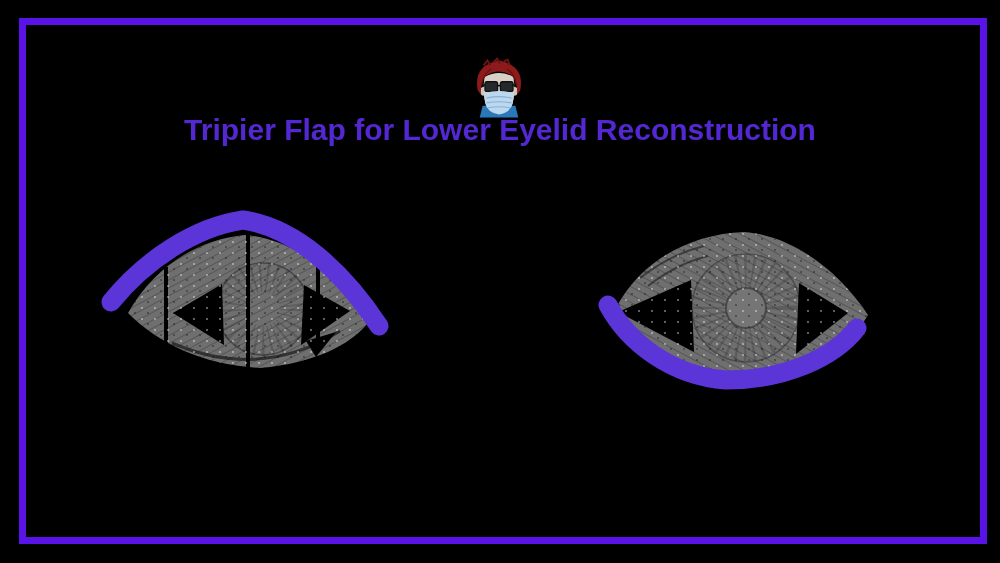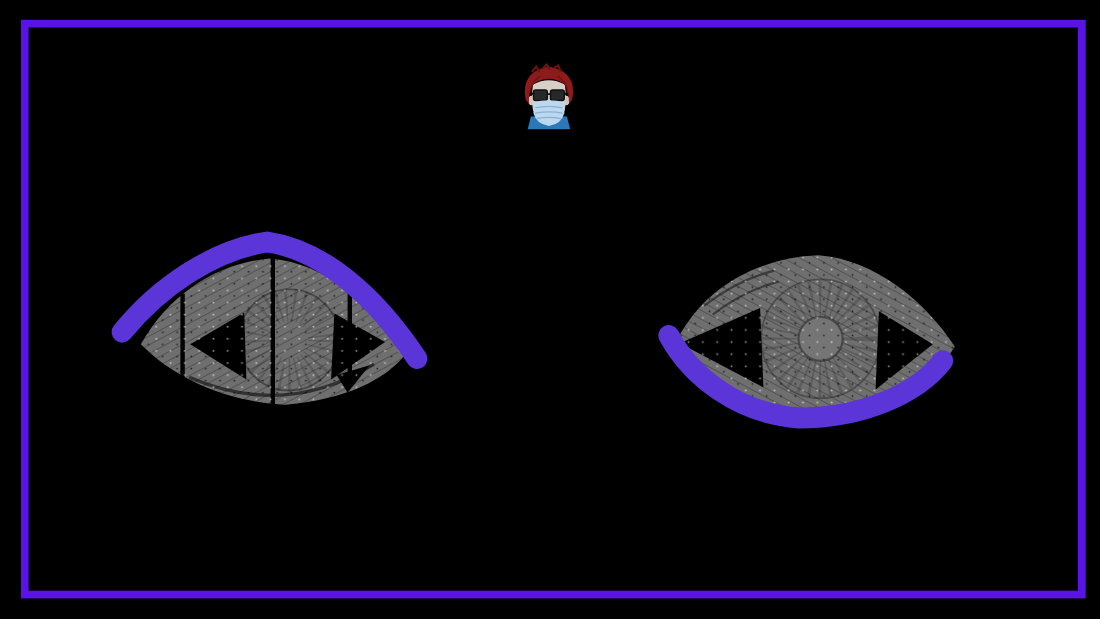--- a/index.html
+++ b/index.html
@@ -64,20 +64,21 @@
 
       <rect x="13.5" y="25" width="13" height="10" rx="2" fill="#26282a" stroke="#111" stroke-width="1.4"></rect>
       <rect x="29.5" y="25" width="13" height="10" rx="2" fill="#26282a" stroke="#111" stroke-width="1.4"></rect>
       <path d="M 26.5,29 L 29.5,29 M 13.5,28 L 10.5,30 M 42.5,28 L 45.5,30" stroke="#111" stroke-width="1.8"></path>
 
       <path d="M 13,37 Q 28,32.5 43,37 L 42.5,47 Q 40,57 28,59 Q 16,57 13.5,47 Z" fill="#bcd8ee"></path>
       <path d="M 15,42 Q 28,39 41,42 M 15,47 Q 28,44.5 41,47 M 16.5,52 Q 28,50 39.5,52" fill="none" stroke="#8ab2d6" stroke-width="1.2"></path>
     </svg>
   </div>
 
+  <h1 class="title">Tripier Flap for Lower Eyelid Reconstruction</h1>
 
   <div class="eye left">
     <svg width="300" height="185" viewBox="0 0 300 185">
       <defs>
         <pattern id="hatchL" width="7" height="7" patternUnits="userSpaceOnUse" patternTransform="rotate(62)">
           <line x1="0" y1="0" x2="0" y2="7" stroke="#000" stroke-opacity="0.35" stroke-width="1.3"></line>
         </pattern>
         <pattern id="stippleL" width="13" height="11" patternUnits="userSpaceOnUse">
           <circle cx="3" cy="4" r="0.9" fill="#fff" fill-opacity="0.55"></circle>
           <circle cx="9" cy="9" r="0.8" fill="#000" fill-opacity="0.7"></circle>

